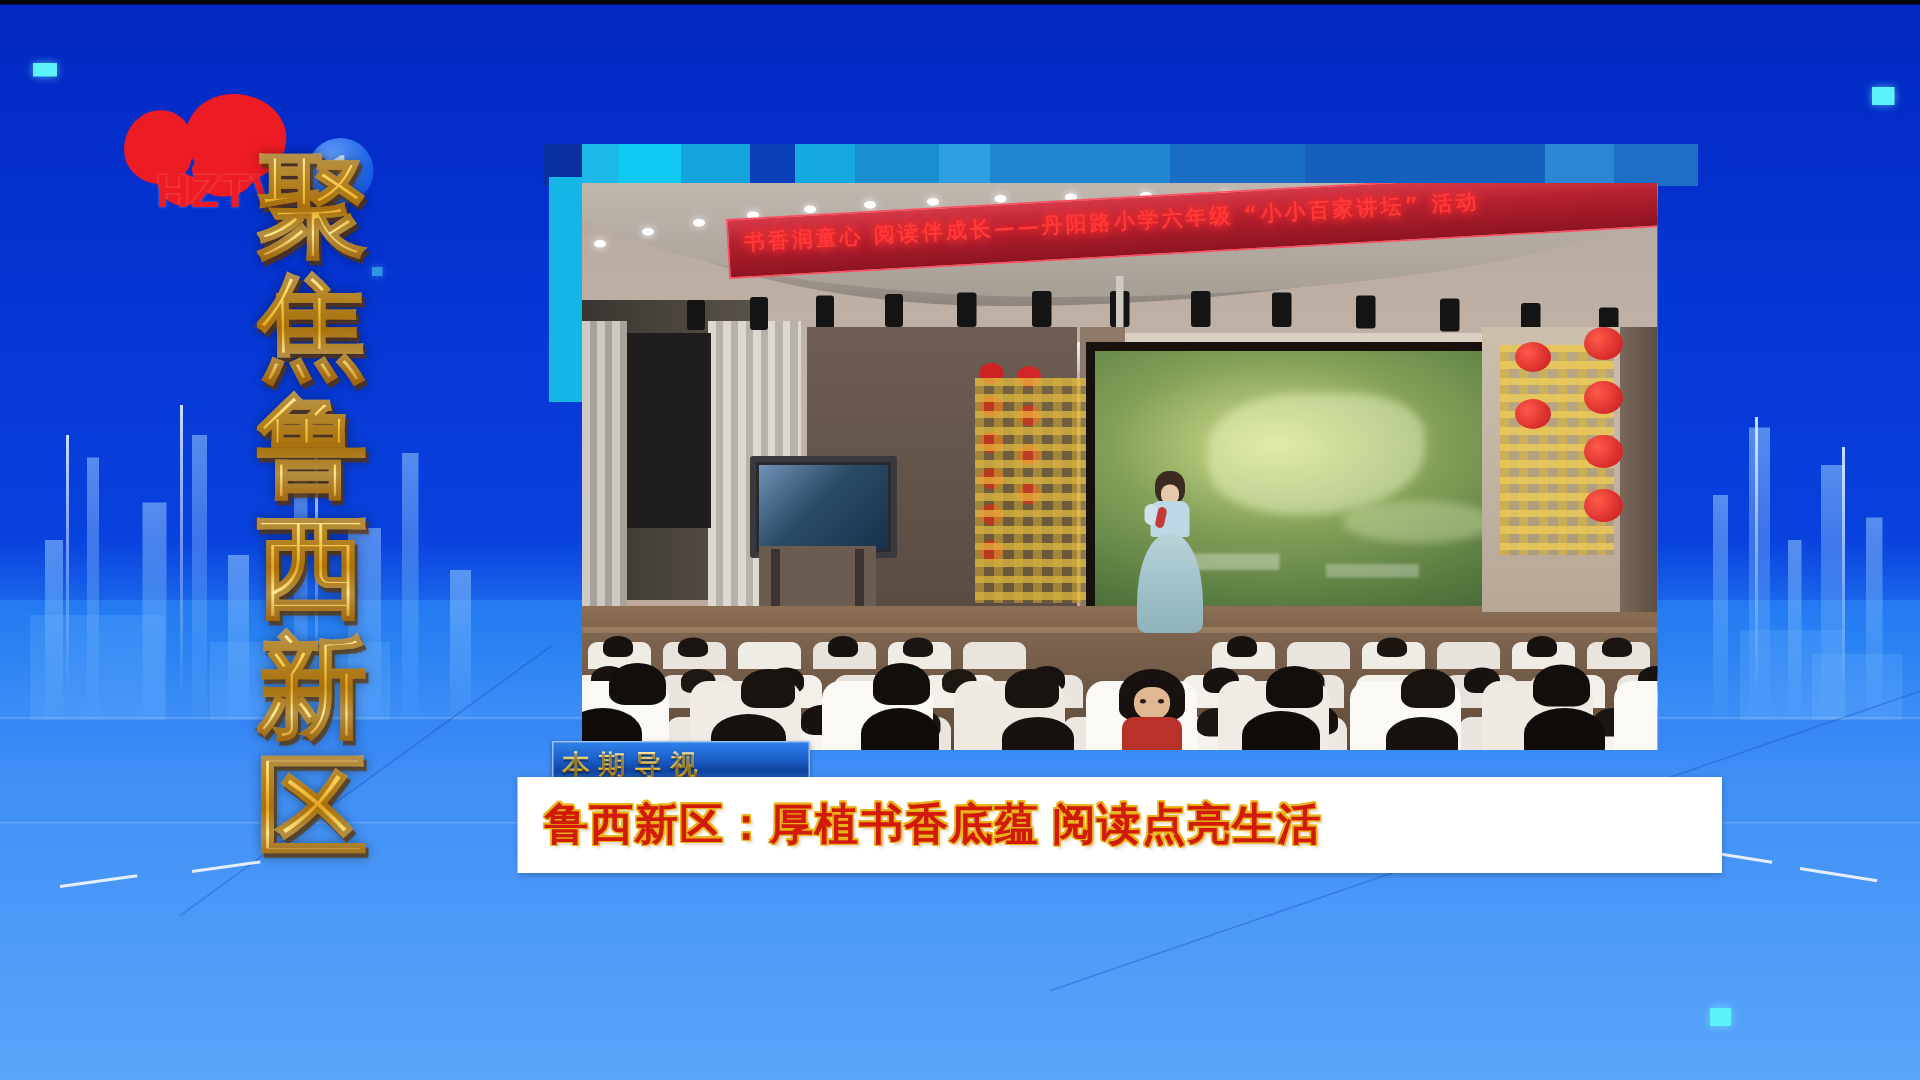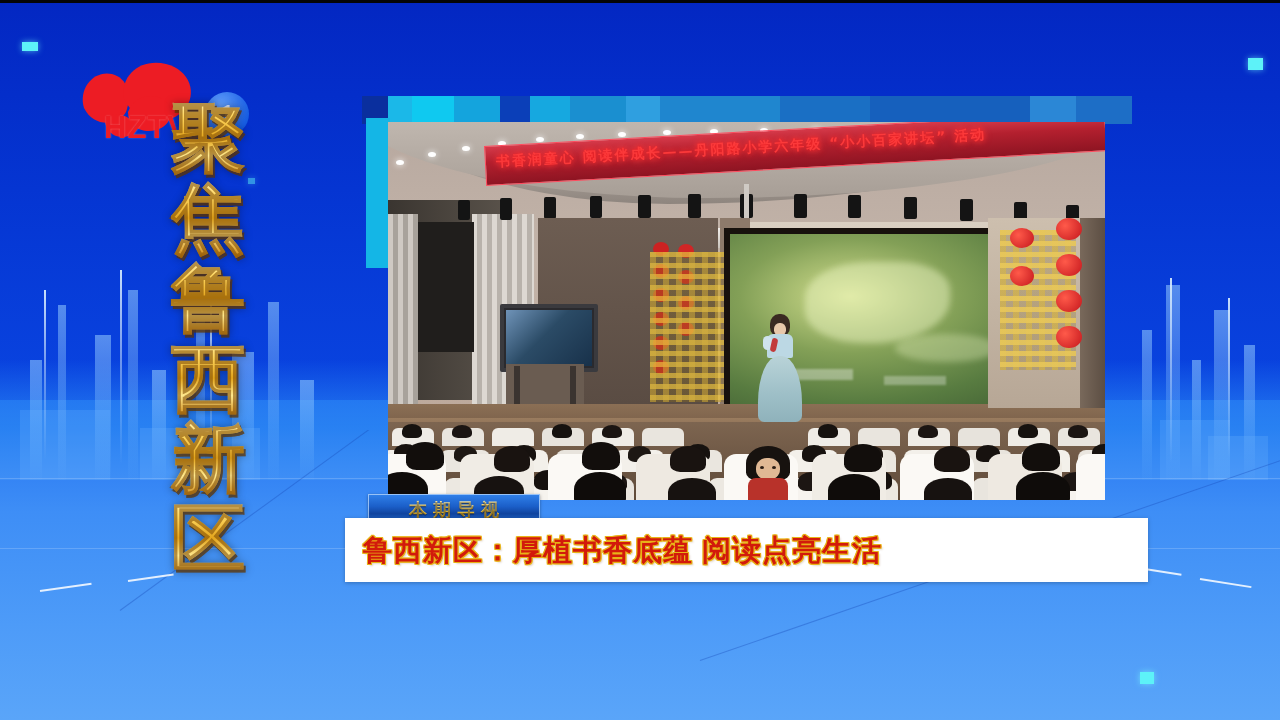--- a/index.html
+++ b/index.html
@@ -83,38 +83,38 @@
     position:absolute;left:388px;top:122px;width:717px;height:378px;
     overflow:hidden;background:#6b5f58;
   }
   .p-abs{position:absolute;}
 
   
   .badge{
     position:absolute;left:368px;top:494px;width:170px;height:30px;
     background:linear-gradient(180deg,#2f7fe8 0%,#1b5fc9 38%,#10449f 62%,#2a76dd 100%);
     border:1px solid rgba(190,220,255,.75);
-    display:flex;align-items:center;justify-content:center;
+    display:flex;align-items:center;
     box-shadow:0 1px 3px rgba(0,0,0,.35);
   }
   .badge span{
     font-family:"DejaVu Sans","Liberation Sans",sans-serif;
     font-weight:bold;font-size:18px;letter-spacing:6px;text-indent:6px;
     background:linear-gradient(180deg,#fff6c8,#ffd24b 55%,#e0a312);
     -webkit-background-clip:text;background-clip:text;color:transparent;
     text-shadow:0 1px 1px rgba(0,0,0,.45);
   }
   .headline-bar{
     position:absolute;left:345px;top:518px;width:803px;height:64px;
     background:#ffffff;box-shadow:0 1px 4px rgba(0,0,0,.25);
     display:flex;align-items:center;
   }
   .headline{
     margin-left:18px;
-    font-family:Liberation Sans, sans-serif;
+    font-family:Liberation Serif, serif;
     font-weight:bold;font-size:29px;line-height:34px;letter-spacing:1px;
     color:#D21A0B;
     text-shadow:
       1px 0 0 #E8B317, -1px 0 0 #E8B317, 0 1px 0 #E8B317, 0 -1px 0 #E8B317,
       1px 1px 0 #E8B317, -1px -1px 0 #E8B317, 1px -1px 0 #E8B317, -1px 1px 0 #E8B317,
       2px 2px 2px rgba(120,60,0,.22);
   }
 </style>
 </head>
 <body>

